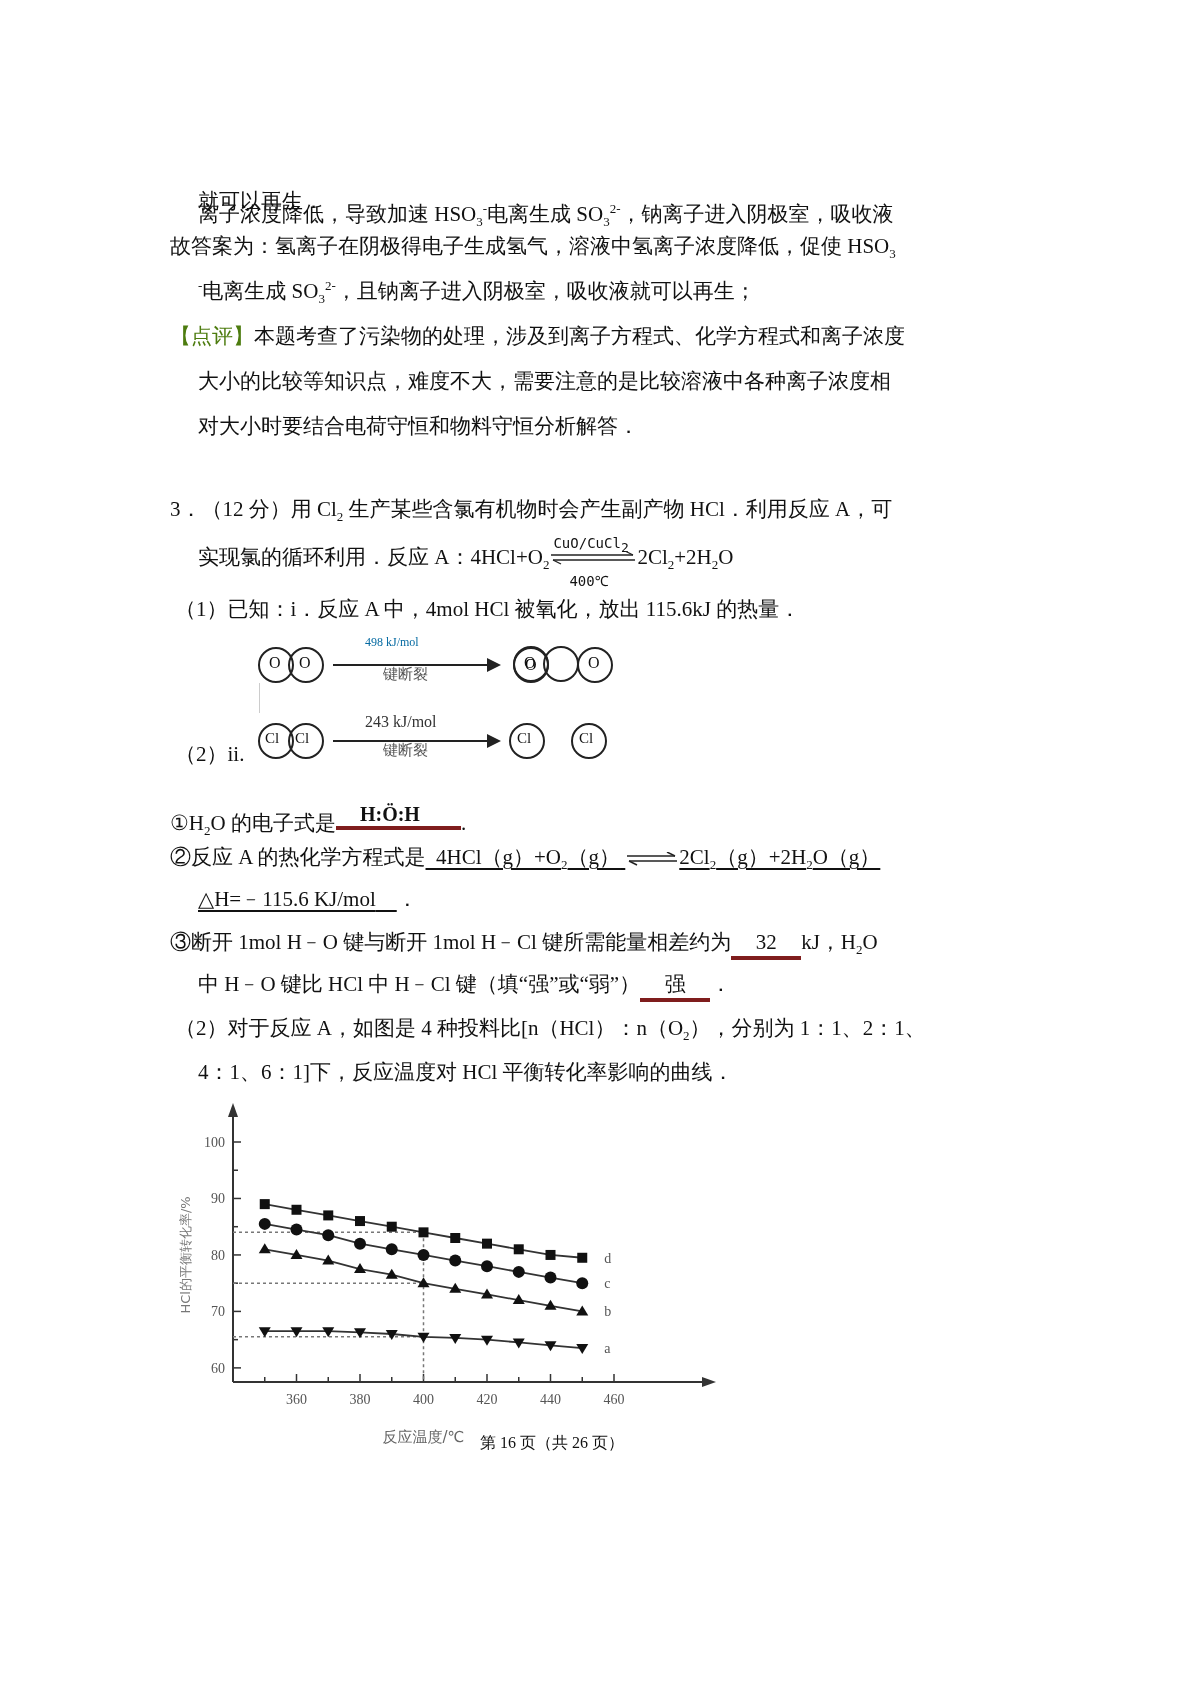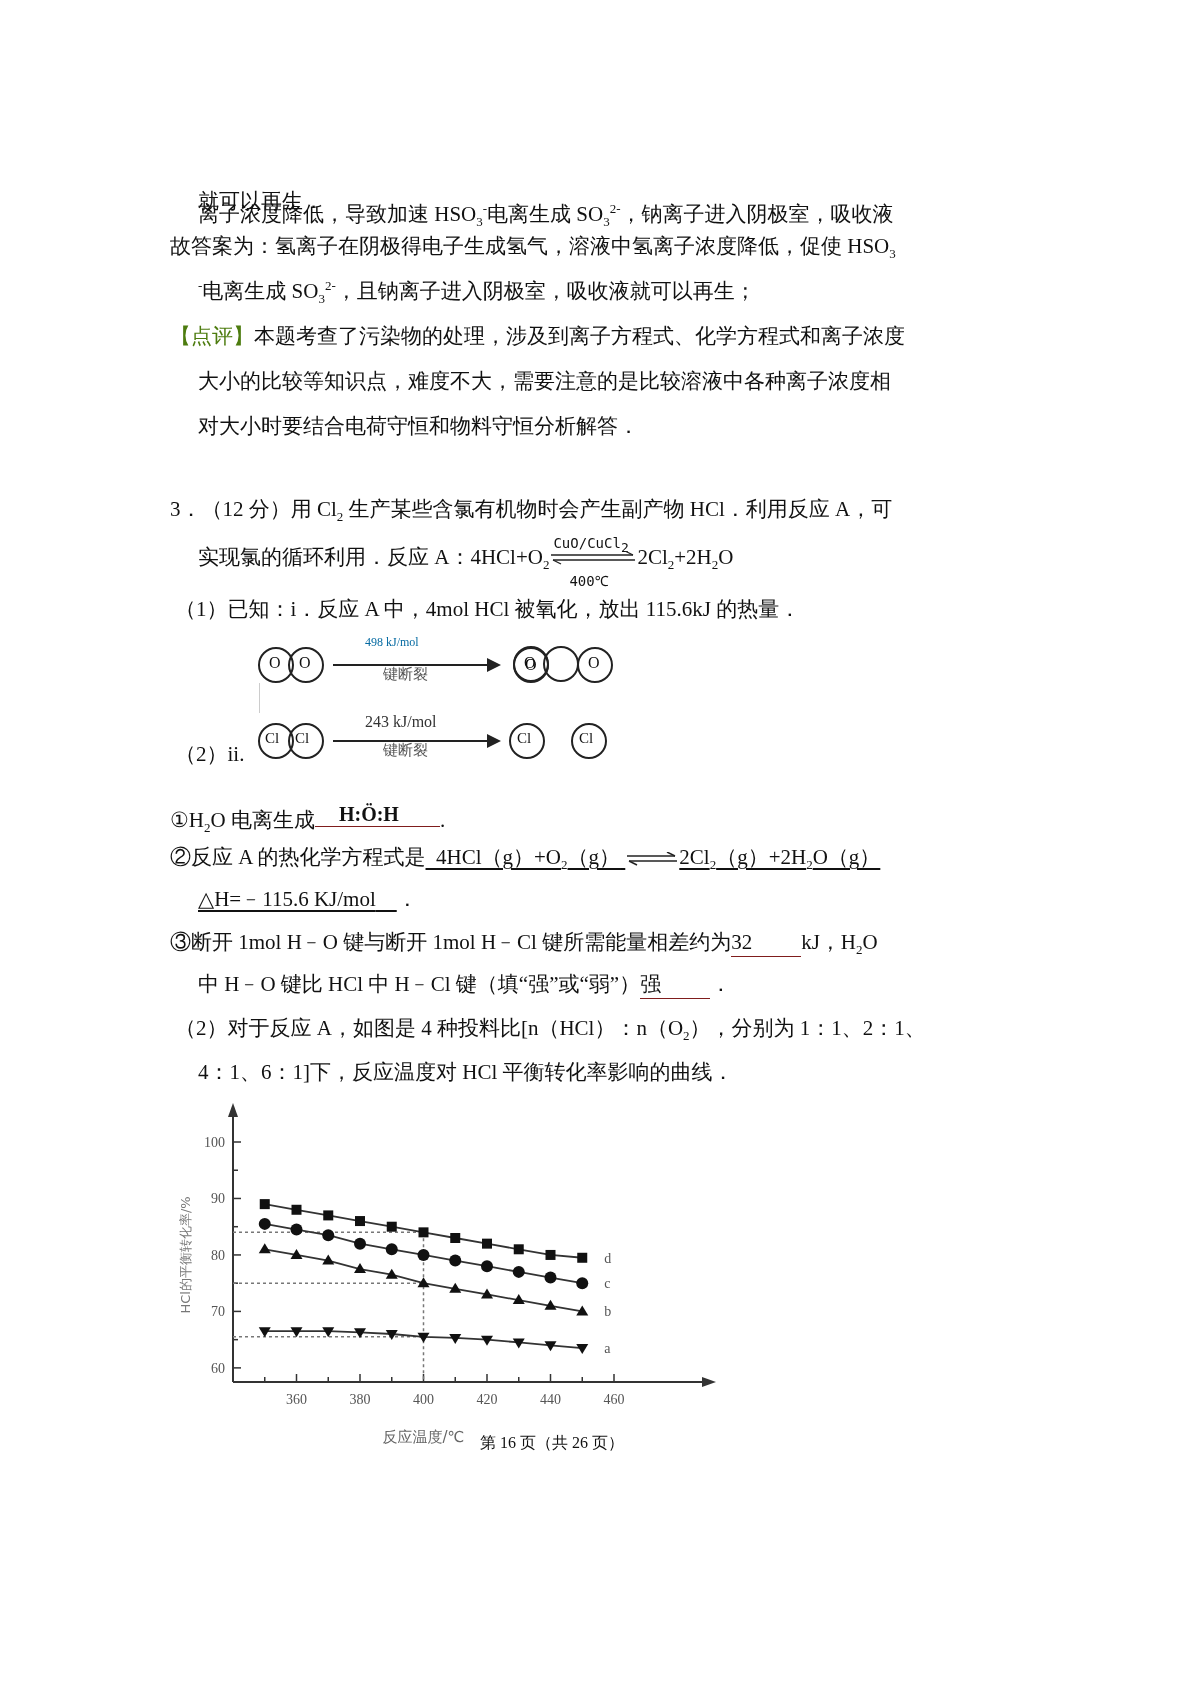--- a/index.html
+++ b/index.html
@@ -9,21 +9,21 @@
   .tag { color: #4d7c0f; }
   .u { text-decoration: underline; text-underline-offset: 4px; }
   sub, sup { font-size: 13px; line-height: 0; }
   .diag { position: absolute; }
   .footer { position: absolute; font-size: 16px; }
   .footer b { font-weight: normal; }
   .eq-arrow { display: inline-block; position: relative; width: 88px; height: 28px; vertical-align: middle; }
   .eq-arrow .top { position: absolute; top: -16px; left: 4px; font-family: "DejaVu Sans Mono", monospace; font-size: 14px; }
   .eq-arrow .bot { position: absolute; top: 22px; left: 20px; font-family: "DejaVu Sans Mono", monospace; font-size: 14px; }
   .eq-arrow svg { position: absolute; left: 0; top: 6px; }
-  .blank { display: inline-block; border-bottom: 1px solid #7f1d1d; }
+  .blank { display: inline-block; border-bottom: 4px solid #7f1d1d; text-align: center; }
 </style>
 </head>
 <body>
 
 <div class="line" style="left:198px; top:156px;margin-top:44px;">
   <span>离子浓度降低，导致加速 HSO</span><sub>3</sub><sup>-</sup><span>电离生成 SO</span><sub>3</sub><sup>2-</sup><span>，钠离子进入阴极室，吸收液</span>
 </div>
 <div class="line" style="left:198px; top:187px;">就可以再生．</div>
 
 <div class="line" style="left:170px; top:232px;">
@@ -91,21 +91,21 @@
   <span style="position:absolute; left:40px; top:95px; font-size:15px;">Cl</span>
   <span style="position:absolute; left:262px; top:95px; font-size:15px;">Cl</span>
   <span style="position:absolute; left:324px; top:95px; font-size:15px;">Cl</span>
   <span style="position:absolute; left:110px; top:78px; font-size:16px; color:#333;">243 kJ/mol</span>
   <span style="position:absolute; left:128px; top:106px; font-size:15px; color:#555; font-family:'DejaVu Sans',sans-serif;">键断裂</span>
 </div>
 
 <div class="line" style="left:175px; top:740px;">（2）ii.</div>
 
 <div class="line" style="left:170px; top:802px;">
-  <span>①H</span><sub>2</sub><span>O 电离生成</span><span class="blank" style="width:125px; position:relative; height:24px;"><span style="position:absolute; left:24px; top:-2px; font-weight:bold; font-size:20px; font-family:'Liberation Serif',serif;">H:Ö:H</span></span><span>.</span>
+  <span>①H</span><sub>2</sub><span>O 的电子式是</span><span class="blank" style="width:125px; position:relative; height:24px;"><span style="position:absolute; left:24px; top:-2px; font-weight:bold; font-size:20px; font-family:'Liberation Serif',serif;">H:Ö:H</span></span><span>.</span>
 </div>
 
 <div class="line" style="left:170px; top:843px;">
   <span>②反应 A 的热化学方程式是</span><span class="u" style="display:inline-block; min-width:490px;">&nbsp;&nbsp;<span>4HCl（g）+O</span><sub>2</sub><span>（g）</span>&nbsp;<svg width="54" height="14" style="vertical-align:middle;">
         <line x1="2" y1="4" x2="50" y2="4" stroke="#222" stroke-width="1.5"></line>
         <polyline points="42,0 50,4" stroke="#222" fill="none" stroke-width="1.5"></polyline>
         <line x1="4" y1="9" x2="52" y2="9" stroke="#222" stroke-width="1.5"></line>
         <polyline points="4,9 12,13" stroke="#222" fill="none" stroke-width="1.5"></polyline>
       </svg><span>2Cl</span><sub>2</sub><span>（g）+2H</span><sub>2</sub><span>O（g）</span></span>
 </div>

